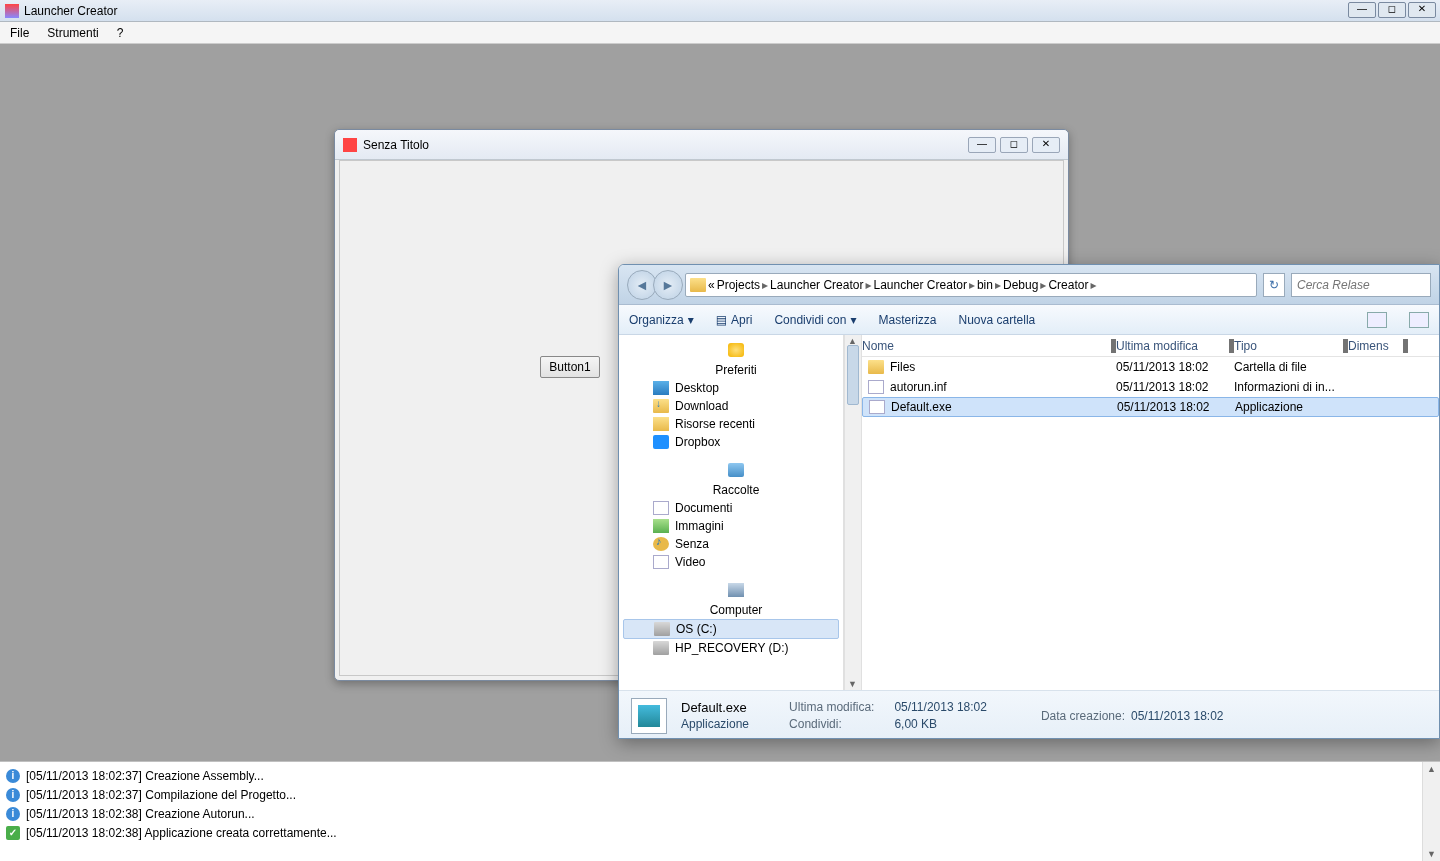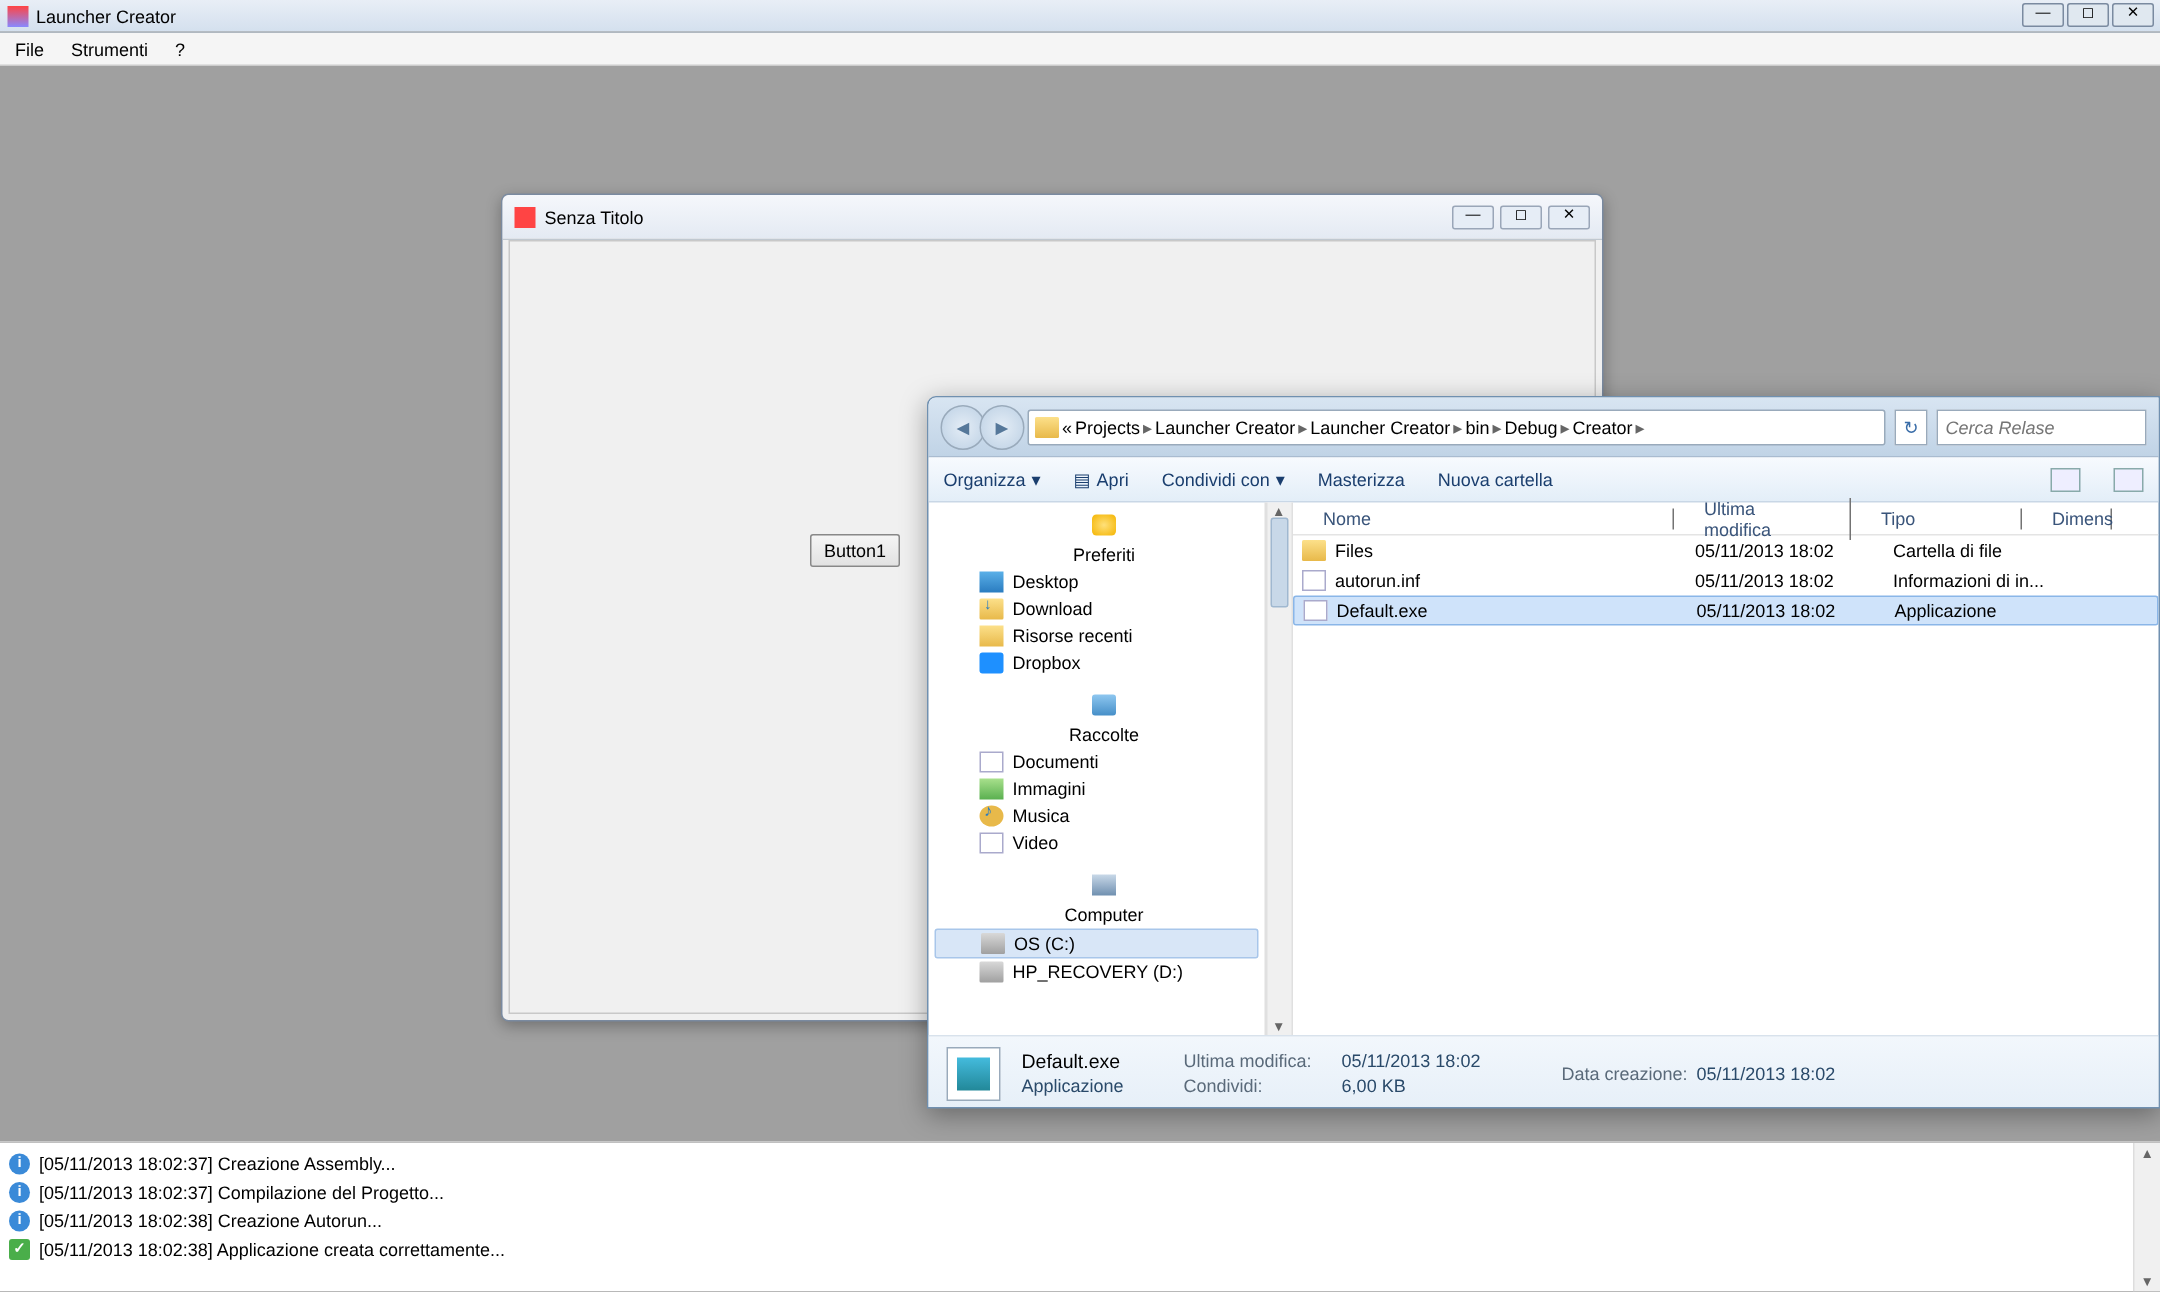--- a/index.html
+++ b/index.html
@@ -69,22 +69,22 @@
 .ico.exe { background: #fff; border: 1px solid #aac; position: relative; }
 
 .scrollhint { width: 18px; background: #f0f0f0; border-left: 1px solid #e0e0e0; border-right: 1px solid #e0e0e0; position: relative; }
 .scrollhint .thumb { position: absolute; top: 10px; left: 2px; right: 2px; height: 60px; background: #c8d8e8; border: 1px solid #a0b8d0; border-radius: 2px; }
 .scrollhint .arr { position: absolute; left: 3px; font-size: 9px; color: #666; }
 .scrollhint .arr.up { top: 1px; }
 .scrollhint .arr.dn { bottom: 1px; }
 
 .filelist { flex: 1; }
 .fl-hdr { display: flex; height: 22px; border-bottom: 1px solid #e4e4e4; align-items: center; color: #39547a; }
-.fl-hdr div { padding: 0 20px; border-right: 1px solid #737373; cursor: pointer; }
-.fl-row { display: flex; height: 20px; align-items: center; padding-left: 6px; cursor: pointer; gap: 14px; }
+.fl-hdr div { padding: 0 0; border-right: 5px solid #737373; cursor: pointer; }
+.fl-row { display: flex; height: 20px; align-items: center; padding-left: 6px; cursor: pointer; }
 .fl-row.sel { background: #cfe3fa; border: 1px solid #8ab6e8; border-radius: 2px; }
 .fl-row .cname { width: 248px; display: flex; align-items: center; gap: 6px; }
 .fl-row .cmod { width: 118px; }
 .fl-row .ctype { width: 114px; }
 .col-name { width: 254px; }
 .col-mod { width: 118px; }
 .col-type { width: 114px; }
 .col-size { width: 60px; }
 
 .details { height: 50px; border-top: 1px solid #d8e2ec; background: linear-gradient(#f2f7fc, #e6eff8); display: flex; align-items: center; padding: 0 12px; gap: 14px; }
@@ -214,21 +214,21 @@
           <div class="np-item">
               <span class="ico doc"></span>
               <span>Documenti</span>
             </div>
           <div class="np-item">
               <span class="ico img"></span>
               <span>Immagini</span>
             </div>
           <div class="np-item">
               <span class="ico mus"></span>
-              <span>Musica</span>
+              <span>Senza</span>
             </div>
           <div class="np-item">
               <span class="ico vid"></span>
               <span>Video</span>
             </div>
         </div>
         <div class="np-group">
           <div class="np-hdr">
               <span class="ico comp"></span>
               <span>Computer</span>

